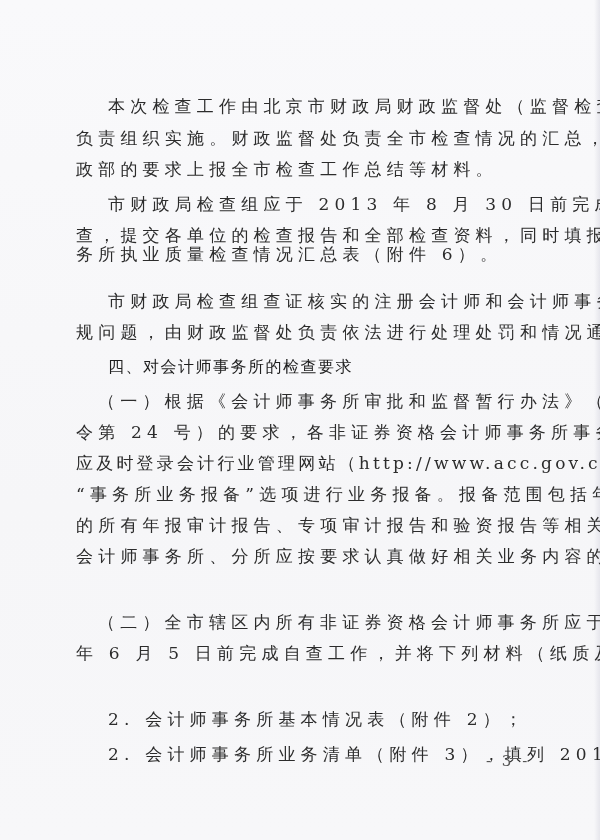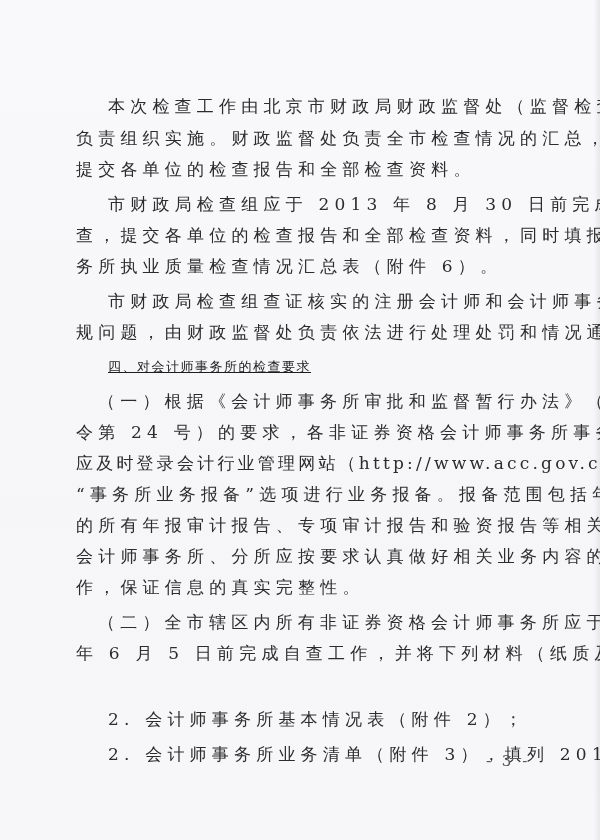--- a/index.html
+++ b/index.html
@@ -35,60 +35,58 @@
       font-size: 17px;
       line-height: 24px;
       white-space: nowrap;
       letter-spacing: 5.2px;
       color: #2c2c2c;
     }
     .line.indent { left: 108px; width: 414px; }
     .line.heading {
       font-family: "DejaVu Sans", "Liberation Sans", sans-serif;
       letter-spacing: 1.5px;
-      font-size: 13px;
+      font-size: 16px;
       color: #1e1e1e;
-      text-decoration: underline;
     }
     .page-number {
       position: absolute;
       left: 486px;
       top: 752px;
       font-size: 15px;
       letter-spacing: 3px;
       color: #555;
       white-space: nowrap;
     }
   </style>
 </head>
 <body>
 
 <div class="page">
   <div class="right-edge"></div>
 
   <div class="line indent" style="top:94px;">本次检查工作由北京市财政局财政监督处（监督检查分局）</div>
   <div class="line" style="top:126px;">负责组织实施。财政监督处负责全市检查情况的汇总，并按照财</div>
-  <div class="line" style="top:157px;">提交各单位的检查报告和全部检查资料。</div>
+  <div class="line" style="top:157px;">政部的要求上报全市检查工作总结等材料。</div>
 
   <div class="line indent" style="top:192px;">市财政局检查组应于 2013 年 8 月 30 日前完成所有单位的检</div>
   <div class="line" style="top:223px;">查，提交各单位的检查报告和全部检查资料，同时填报会计师事</div>
-  <div class="line" style="top:254px;">务所执业质量检查情况汇总表（附件 6）。</div>
+  <div class="line" style="top:242px;">务所执业质量检查情况汇总表（附件 6）。</div>
 
   <div class="line indent" style="top:289px;">市财政局检查组查证核实的注册会计师和会计师事务所违</div>
   <div class="line" style="top:320px;">规问题，由财政监督处负责依法进行处理处罚和情况通报。</div>
 
   <div class="line indent heading" style="top:355px;">四、对会计师事务所的检查要求</div>
 
   <div class="line" style="top:389px; left:98px; width:424px;">（一）根据《会计师事务所审批和监督暂行办法》（财政部</div>
   <div class="line" style="top:420px;">令第 24 号）的要求，各非证券资格会计师事务所事务所、分所</div>
   <div class="line" style="top:451px; letter-spacing:3.2px;">应及时登录会计行业管理网站（http://www.acc.gov.cn），点击</div>
   <div class="line" style="top:482px;">“事务所业务报备”选项进行业务报备。报备范围包括年度出具</div>
   <div class="line" style="top:513px;">的所有年报审计报告、专项审计报告和验资报告等相关情况。各</div>
   <div class="line" style="top:544px;">会计师事务所、分所应按要求认真做好相关业务内容的录入工</div>
-  <div class="line" style="top:575px;">作，保证信息的真实完整性。</div>
 
   <div class="line" style="top:610px; left:98px; width:424px;">（二）全市辖区内所有非证券资格会计师事务所应于 2013</div>
   <div class="line" style="top:641px;">年 6 月 5 日前完成自查工作，并将下列材料（纸质及电子版）于</div>
 
   <div class="line indent" style="top:707px;">2. 会计师事务所基本情况表（附件 2）；</div>
 
   <div class="line indent" style="top:742px;">2. 会计师事务所业务清单（附件 3），填列 2013 年 1 月 1 日</div>
 
   <div class="page-number">- 3 -</div>
 </div>

